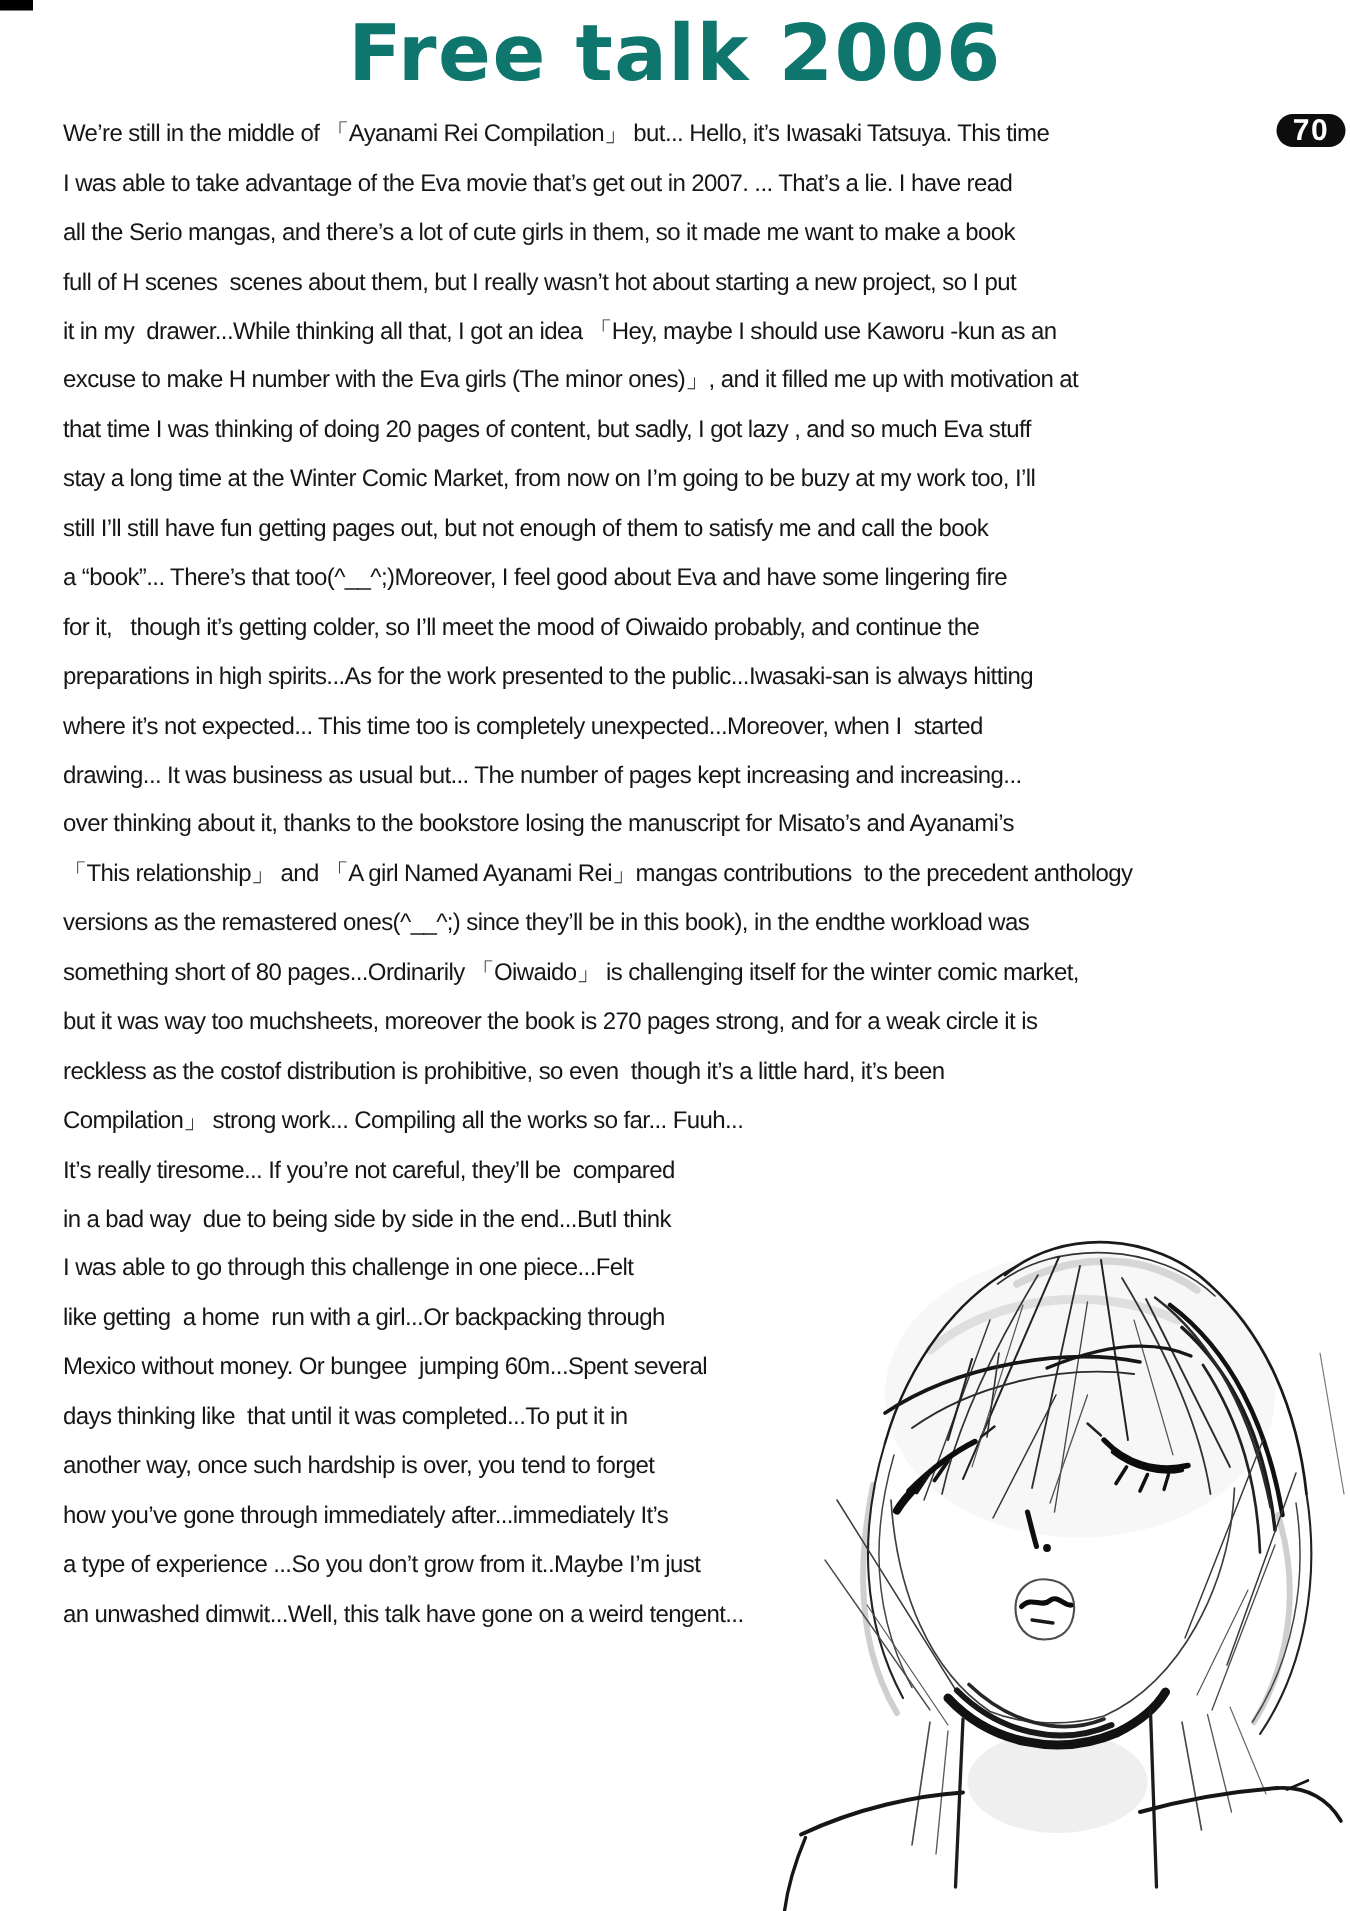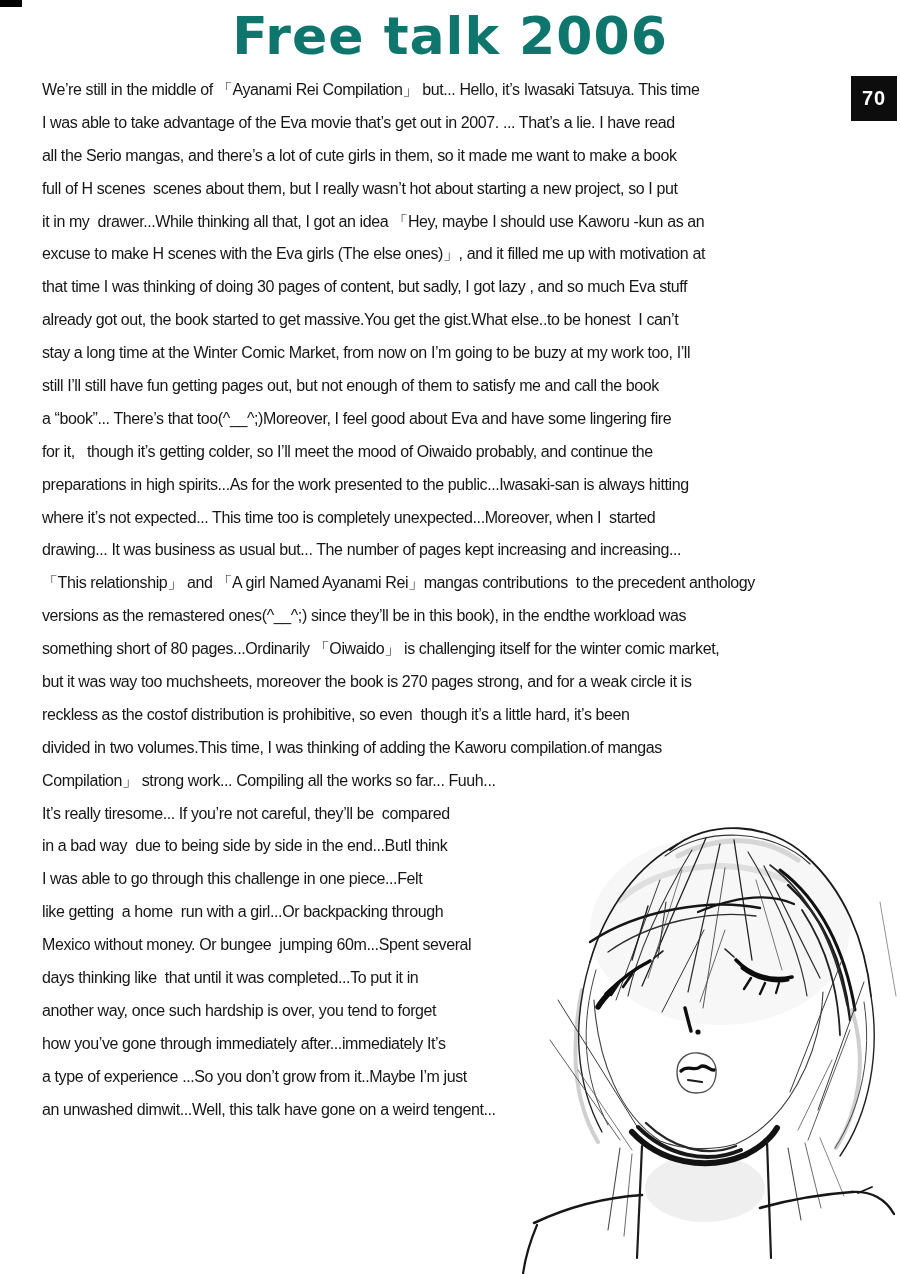--- a/index.html
+++ b/index.html
@@ -18,25 +18,26 @@
     position:absolute;left:0;top:6px;width:100%;
     text-align:center;
     font-family:"DejaVu Sans", sans-serif;
     font-weight:bold;
     font-size:52px;
     letter-spacing:1px;
     color:#0f766e;
     margin:0;
   }
   .page-number{
-    position:absolute;left:851px;top:76px;width:46px;height:45px;
+    position:absolute;left:851px;top:76px;width:46px;height:22px;
     background:#0d0d0d;color:#ffffff;
     font-size:20px;font-weight:bold;
     display:flex;align-items:center;justify-content:center;
     letter-spacing:1px;
+    border-radius:17px;
   }
   .text-block{
     position:absolute;left:42px;top:74px;width:858px;
     font-size:16px;
     line-height:32.9px;
     letter-spacing:-0.4px;
     color:#161616;
   }
   .text-line{
     white-space:pre;
@@ -55,36 +56,35 @@
 <h1 class="title">Free talk 2006</h1>
 
 <div class="page-number">70</div>
 
 <div class="text-block">
   <div class="text-line">We’re still in the middle of 「Ayanami Rei Compilation」 but... Hello, it’s Iwasaki Tatsuya. This time</div>
   <div class="text-line">I was able to take advantage of the Eva movie that’s get out in 2007. ... That’s a lie. I have read</div>
   <div class="text-line">all the Serio mangas, and there’s a lot of cute girls in them, so it made me want to make a book</div>
   <div class="text-line">full of H scenes  scenes about them, but I really wasn’t hot about starting a new project, so I put</div>
   <div class="text-line">it in my  drawer...While thinking all that, I got an idea 「Hey, maybe I should use Kaworu -kun as an</div>
-  <div class="text-line">excuse to make H scenes with the Eva girls (The else ones)」, and it filled me up with motivation at</div>
-  <div class="text-line">that time I was thinking of doing 30 pages of content, but sadly, I got lazy , and so much Eva stuff</div>
-  <div class="text-line">already got out, the book started to get massive.You get the gist.What else..to be honest  I can’t</div>
+  <div class="text-line">excuse to make H number with the Eva girls (The minor ones)」, and it filled me up with motivation at</div>
+  <div class="text-line">that time I was thinking of doing 20 pages of content, but sadly, I got lazy , and so much Eva stuff</div>
   <div class="text-line">stay a long time at the Winter Comic Market, from now on I’m going to be buzy at my work too, I’ll</div>
   <div class="text-line">still I’ll still have fun getting pages out, but not enough of them to satisfy me and call the book</div>
   <div class="text-line">a “book”... There’s that too(^__^;)Moreover, I feel good about Eva and have some lingering fire</div>
   <div class="text-line">for it,   though it’s getting colder, so I’ll meet the mood of Oiwaido probably, and continue the</div>
   <div class="text-line">preparations in high spirits...As for the work presented to the public...Iwasaki-san is always hitting</div>
   <div class="text-line">where it’s not expected... This time too is completely unexpected...Moreover, when I  started</div>
   <div class="text-line">drawing... It was business as usual but... The number of pages kept increasing and increasing...</div>
+  <div class="text-line">over thinking about it, thanks to the bookstore losing the manuscript for Misato’s and Ayanami’s</div>
   <div class="text-line">「This relationship」 and 「A girl Named Ayanami Rei」mangas contributions  to the precedent anthology</div>
   <div class="text-line">versions as the remastered ones(^__^;) since they’ll be in this book), in the endthe workload was</div>
   <div class="text-line">something short of 80 pages...Ordinarily 「Oiwaido」 is challenging itself for the winter comic market,</div>
   <div class="text-line">but it was way too muchsheets, moreover the book is 270 pages strong, and for a weak circle it is</div>
   <div class="text-line">reckless as the costof distribution is prohibitive, so even  though it’s a little hard, it’s been</div>
-  <div class="text-line">divided in two volumes.This time, I was thinking of adding the Kaworu compilation.of mangas</div>
   <div class="text-line">Compilation」 strong work... Compiling all the works so far... Fuuh...</div>
   <div class="text-line">It’s really tiresome... If you’re not careful, they’ll be  compared</div>
   <div class="text-line">in a bad way  due to being side by side in the end...ButI think</div>
   <div class="text-line">I was able to go through this challenge in one piece...Felt</div>
   <div class="text-line">like getting  a home  run with a girl...Or backpacking through</div>
   <div class="text-line">Mexico without money. Or bungee  jumping 60m...Spent several</div>
   <div class="text-line">days thinking like  that until it was completed...To put it in</div>
   <div class="text-line">another way, once such hardship is over, you tend to forget</div>
   <div class="text-line">how you’ve gone through immediately after...immediately It’s</div>
   <div class="text-line">a type of experience ...So you don’t grow from it..Maybe I’m just</div>

